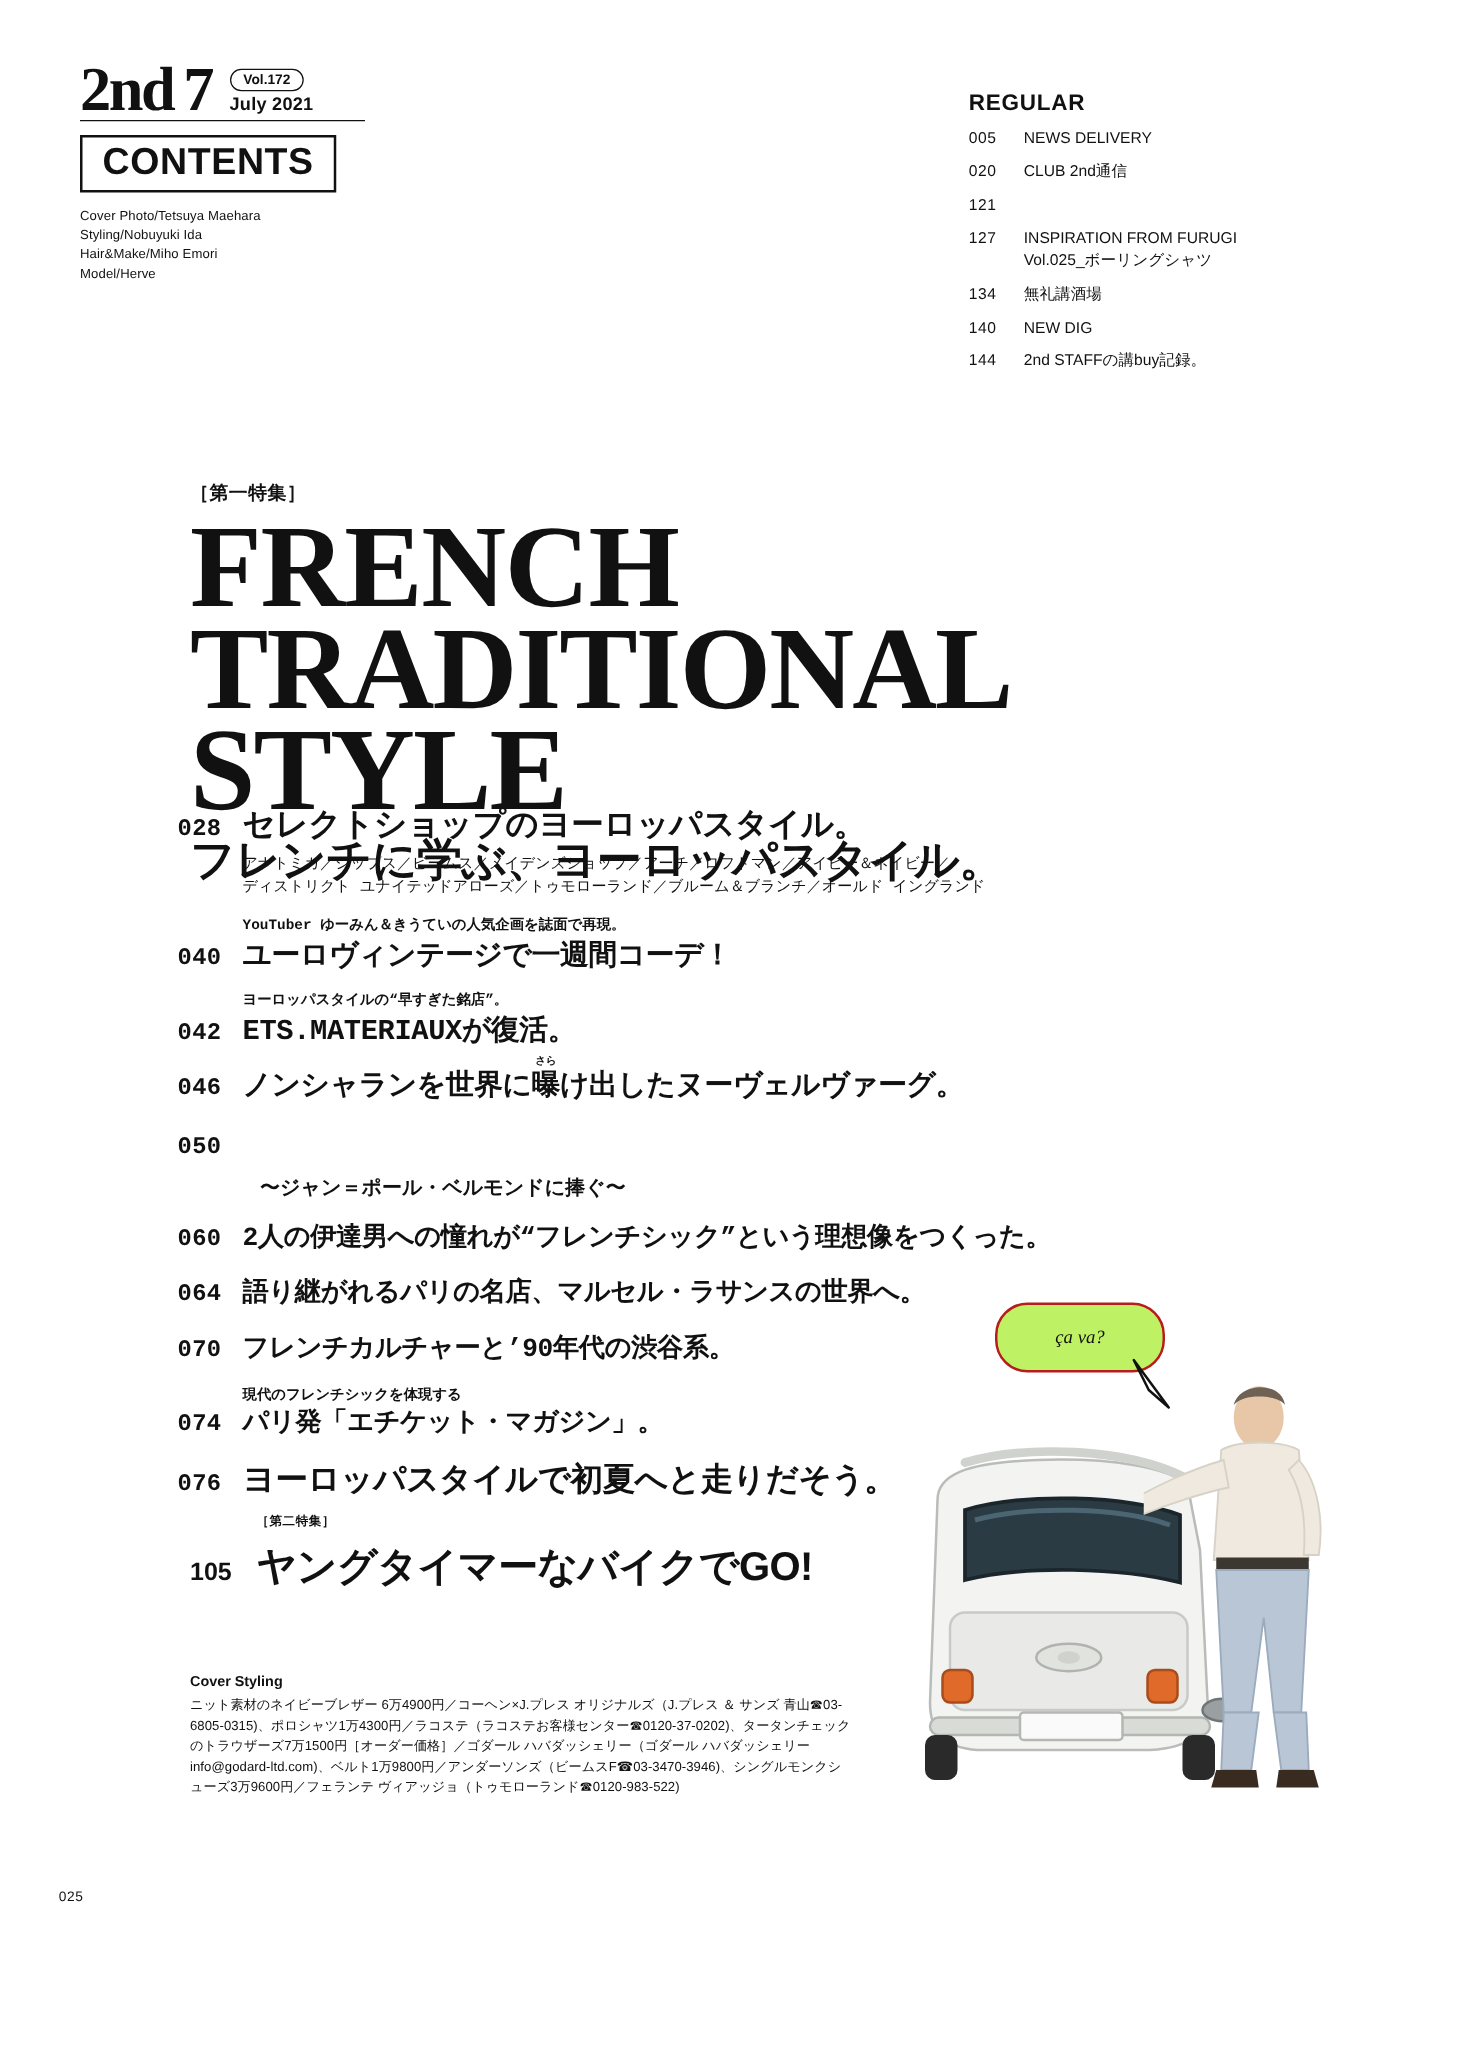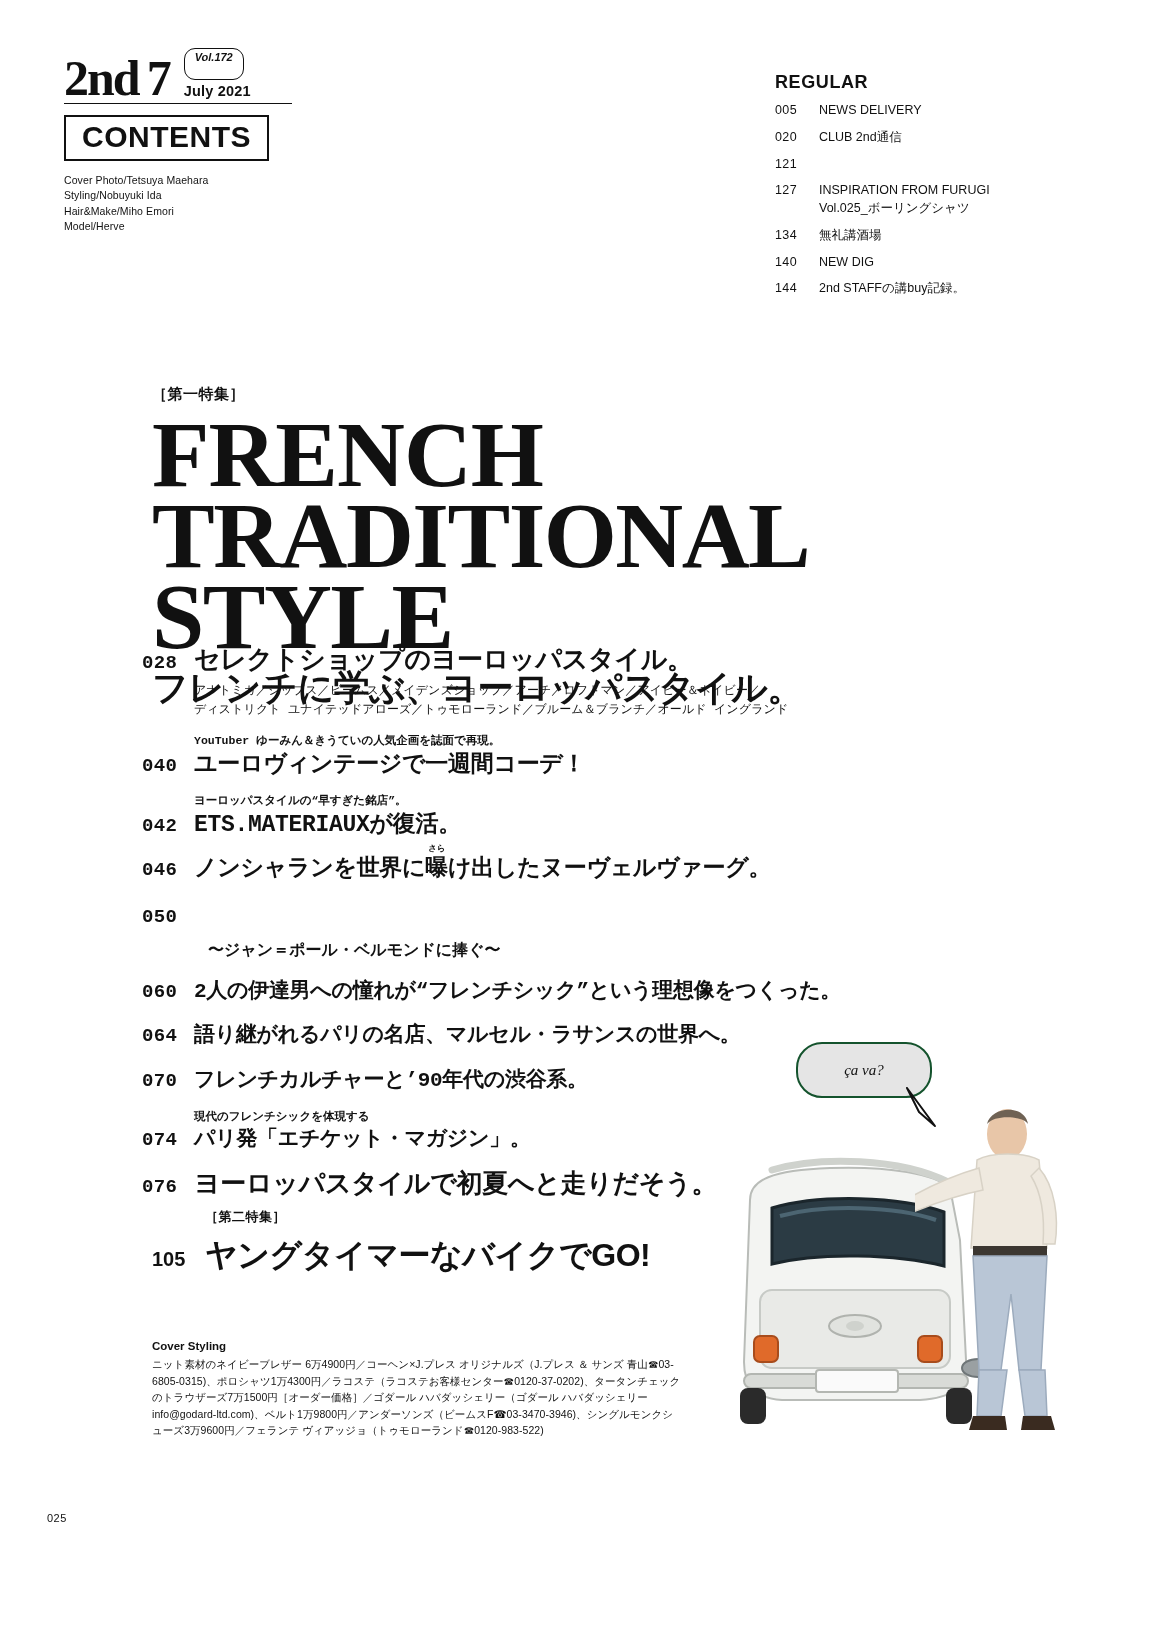--- a/index.html
+++ b/index.html
@@ -47,25 +47,24 @@
     flex-direction: column;
     align-items: flex-start;
     margin-left: 6px;
     padding-bottom: 2px;
   }
   .vol-pill {
     border: 1.6px solid #111;
     border-radius: 11px;
     font-size: 11px;
     font-weight: 700;
-    padding: 2px 10px 16px 10px;
+    padding: 2px 10px 2px 10px;
     line-height: 1.1;
     margin-bottom: 3px;
     white-space: nowrap;
-    font-style: italic;
   }
   .issue-date {
     font-size: 14.5px;
     font-weight: 700;
     letter-spacing: 0.2px;
     white-space: nowrap;
   }
   .rule-under-logo {
     border-top: 1.4px solid #111;
     margin-top: 2px;
@@ -216,21 +215,21 @@
   }
 
   
   #feature2 {
     position: absolute;
     left: 205px;
     top: 1207px;
   }
   #feature2 .tag2 {
     display: inline-block;
-    font-size: 13px;
+    font-size: 10px;
     font-weight: 700;
     letter-spacing: 0.5px;
     margin-bottom: 8px;
   }
   #feature2 .f2-row {
     display: flex;
     align-items: baseline;
     margin-left: -53px;
   }
   #feature2 .f2-num {
@@ -279,23 +278,23 @@
     top: 1020px;
     width: 440px;
     height: 470px;
   }
   .speech {
     position: absolute;
     left: 96px;
     top: 22px;
     width: 132px;
     height: 52px;
-    border: 2px solid #14532d;
+    border: 2px solid #b91c1c;
     border-radius: 26px/26px;
-    background: #e5e5e5;
+    background: #bef264;
     display: flex;
     align-items: center;
     justify-content: center;
     font-family: "Liberation Serif", serif;
     font-style: italic;
     font-size: 15px;
   }
   .speech-tail {
     position: absolute;
     left: 205px;

